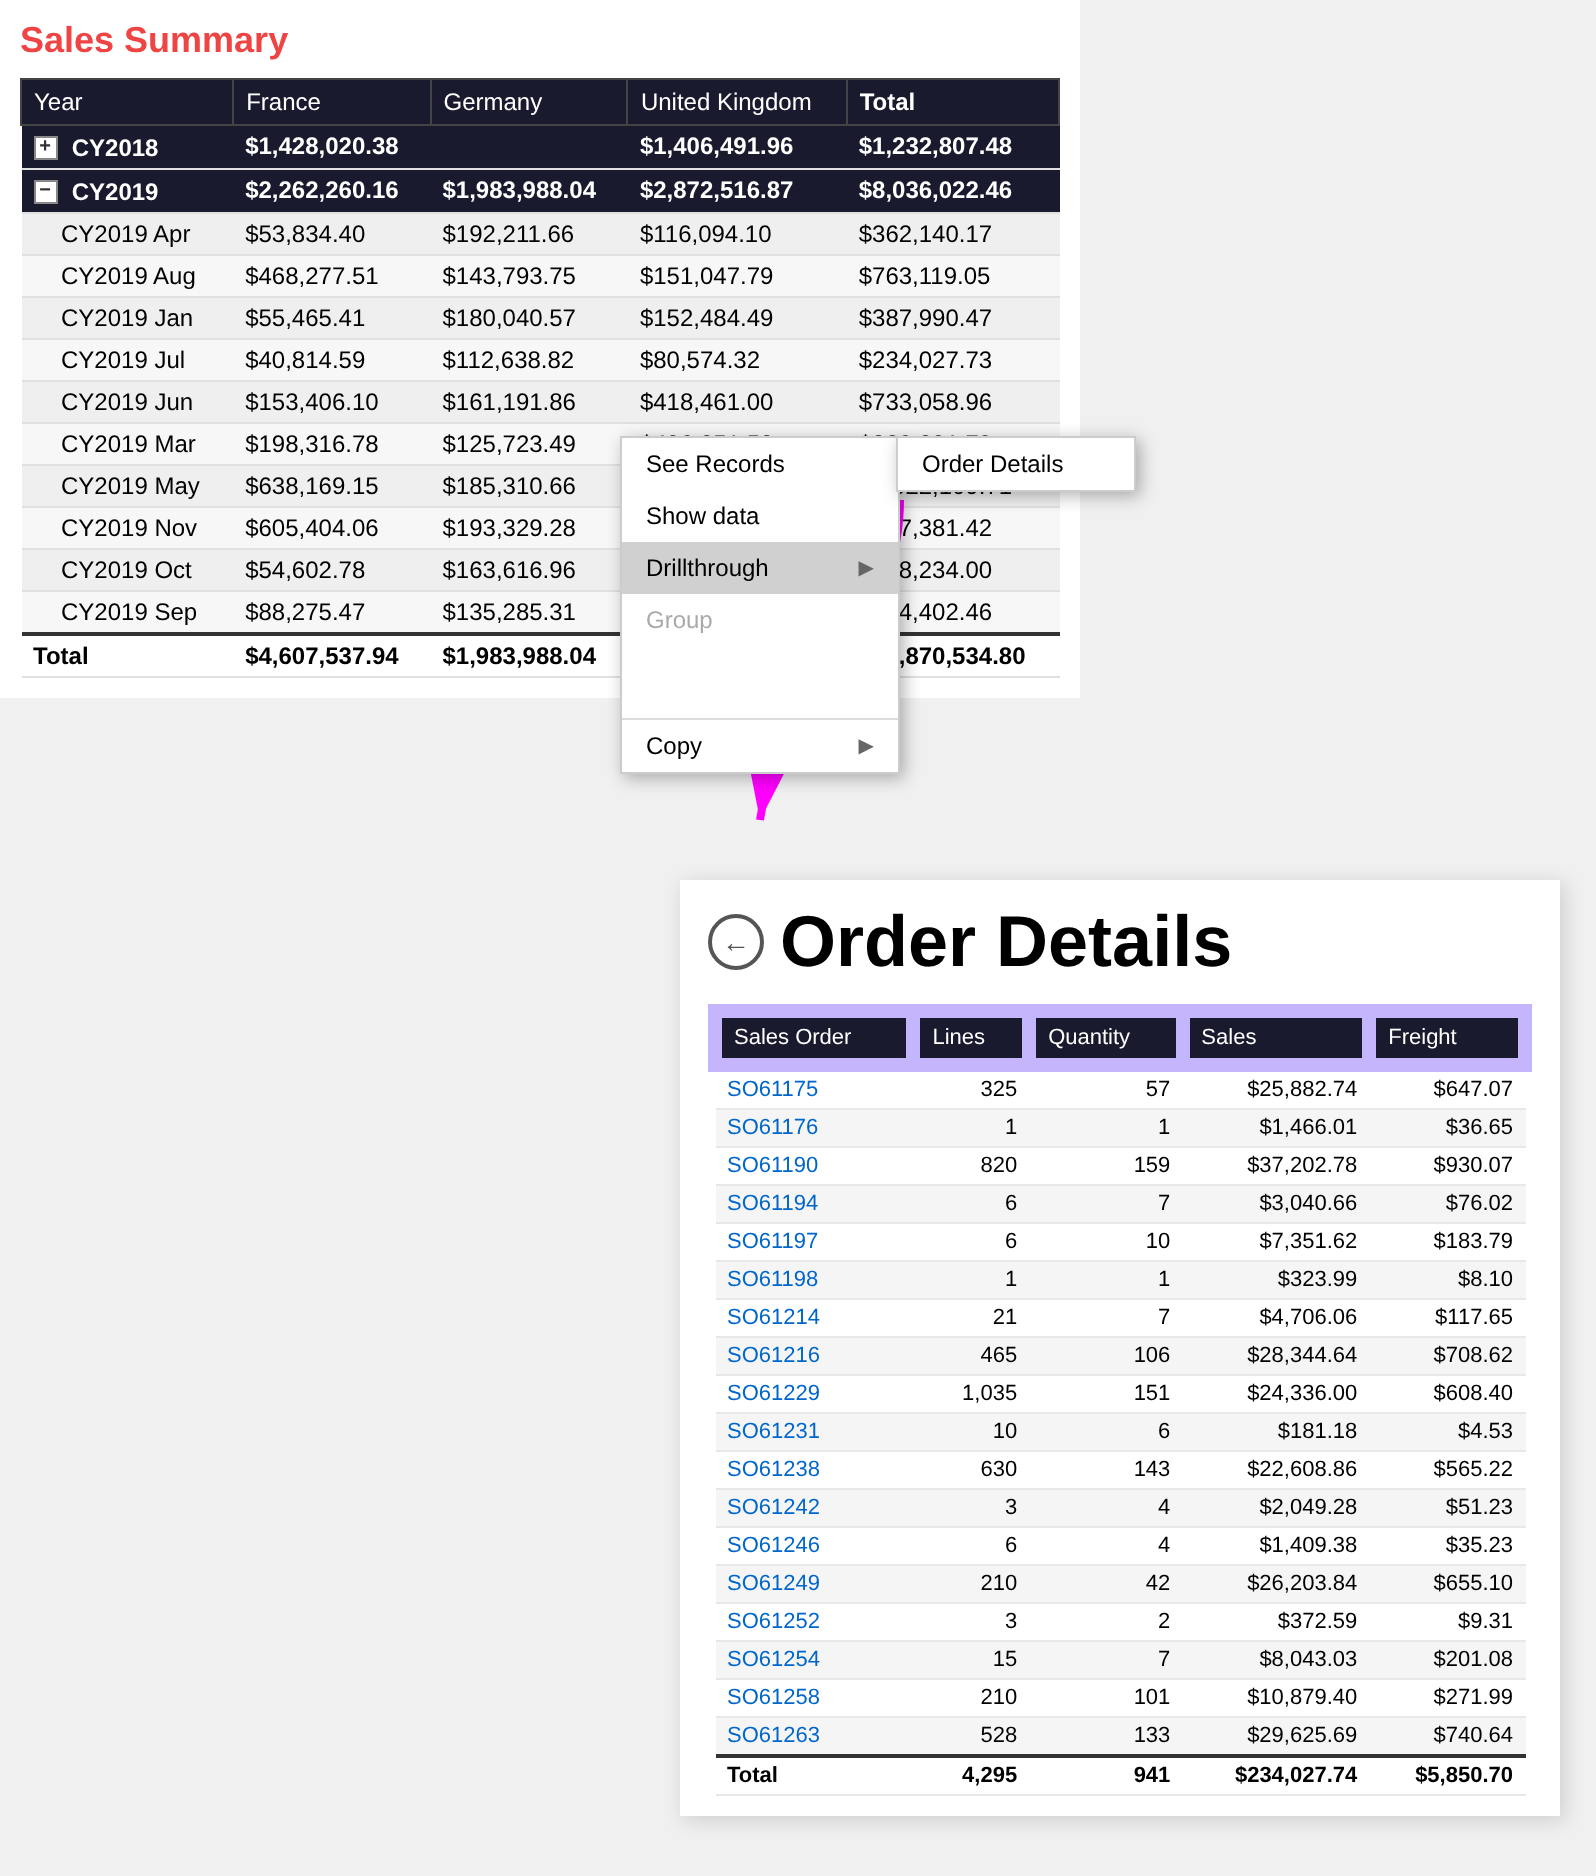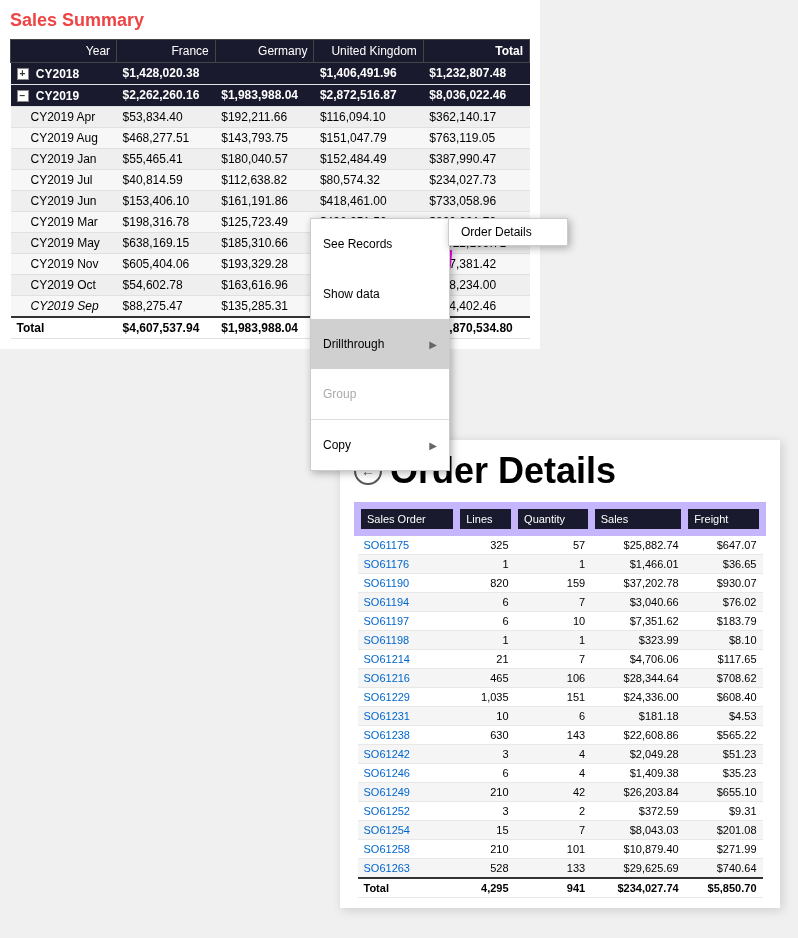--- a/index.html
+++ b/index.html
@@ -33,21 +33,21 @@
     
     .summary-table {
       width: 100%;
       border-collapse: collapse;
       font-size: 12px;
     }
 
     .summary-table th {
       background: #1a1a2e;
       color: #fff;
-      text-align: right;
+      text-align: left;
       padding: 4px 6px;
       border: 1px solid #444;
       font-weight: normal;
     }
 
     .summary-table th.bold-header {
       font-weight: bold;
     }
 
     .summary-table td {
@@ -106,39 +106,40 @@
       top: 218px;
       left: 310px;
       background: #fff;
       border: 1px solid #ccc;
       box-shadow: 2px 2px 8px rgba(0,0,0,0.3);
       z-index: 100;
       min-width: 140px;
     }
 
     .context-menu-item {
-      padding: 18px 12px;
+      padding: 6px 12px;
       cursor: pointer;
       display: flex;
       align-items: center;
       justify-content: space-between;
       color: #000;
     }
 
     .context-menu-item.disabled {
       color: #aaa;
       cursor: default;
     }
 
     .context-menu-item.active {
       background: #d0d0d0;
     }
 
     .context-menu-separator {
       border-top: 1px solid #ddd;
+      margin-top: 36px;
     }
 
     .submenu-arrow {
       font-size: 10px;
       color: #666;
     }
 
     
     .drillthrough-submenu {
       position: absolute;
@@ -339,21 +340,21 @@
         <td>$997,381.42</td>
       </tr>
         <tr class="month-row">
         <td style="padding-left:20px;">CY2019 Oct</td>
         <td>$54,602.78</td>
         <td>$163,616.96</td>
         <td>$110,014.25</td>
         <td>$328,234.00</td>
       </tr>
         <tr class="month-row">
-        <td style="padding-left:20px;font-style:italic;">CY2019 Sep</td>
+        <td style="padding-left:20px;">CY2019 Sep</td>
         <td>$88,275.47</td>
         <td>$135,285.31</td>
         <td>$310,841.69</td>
         <td>$534,402.46</td>
       </tr>
         <tr class="total-row">
     <td><strong>Total</strong></td>
     <td>$4,607,537.94</td>
     <td>$1,983,988.04</td>
     <td>$4,279,008.83</td>

